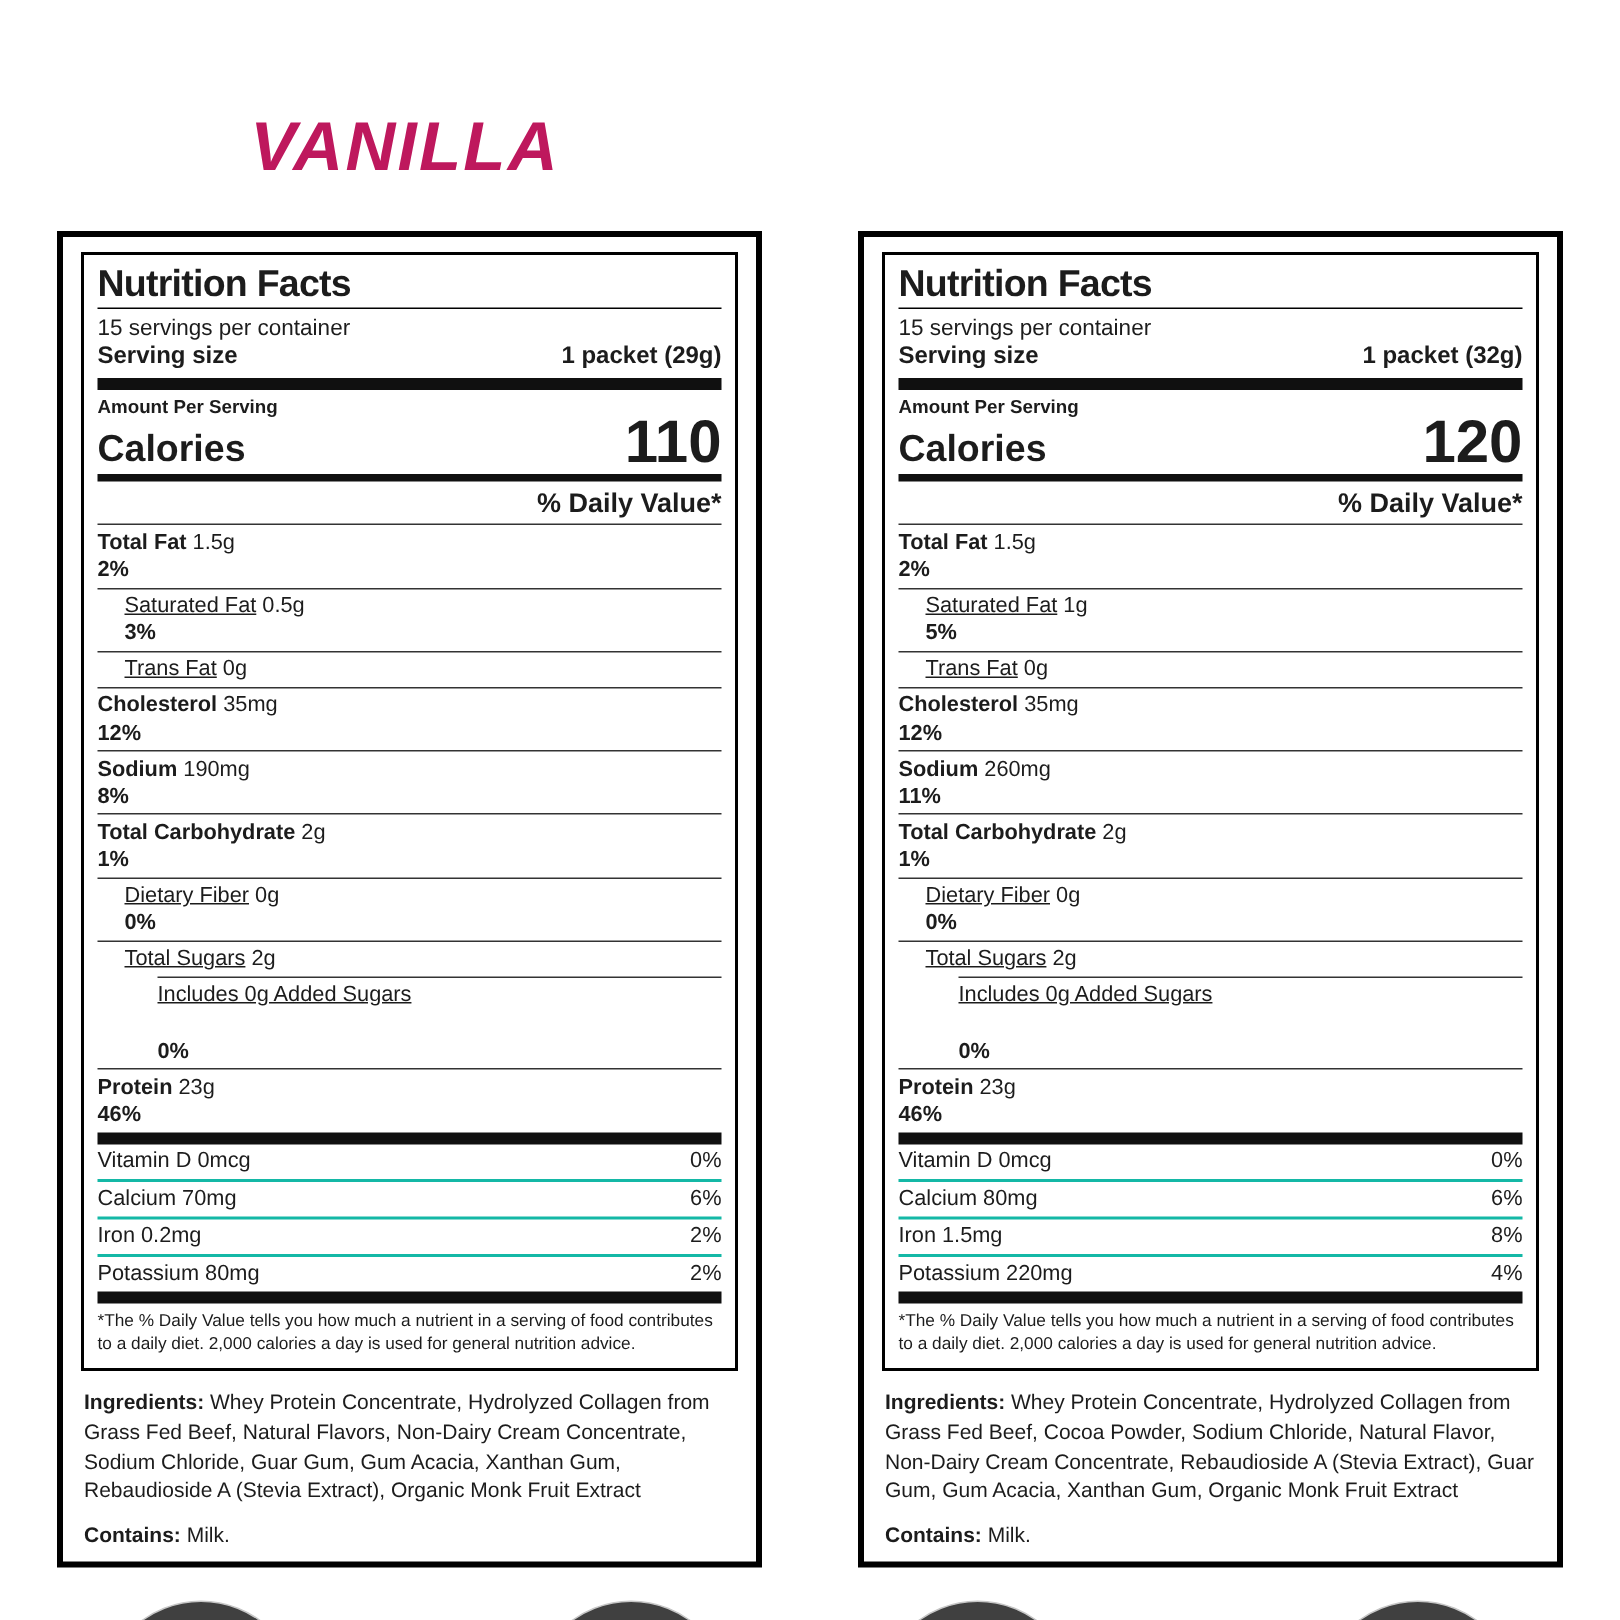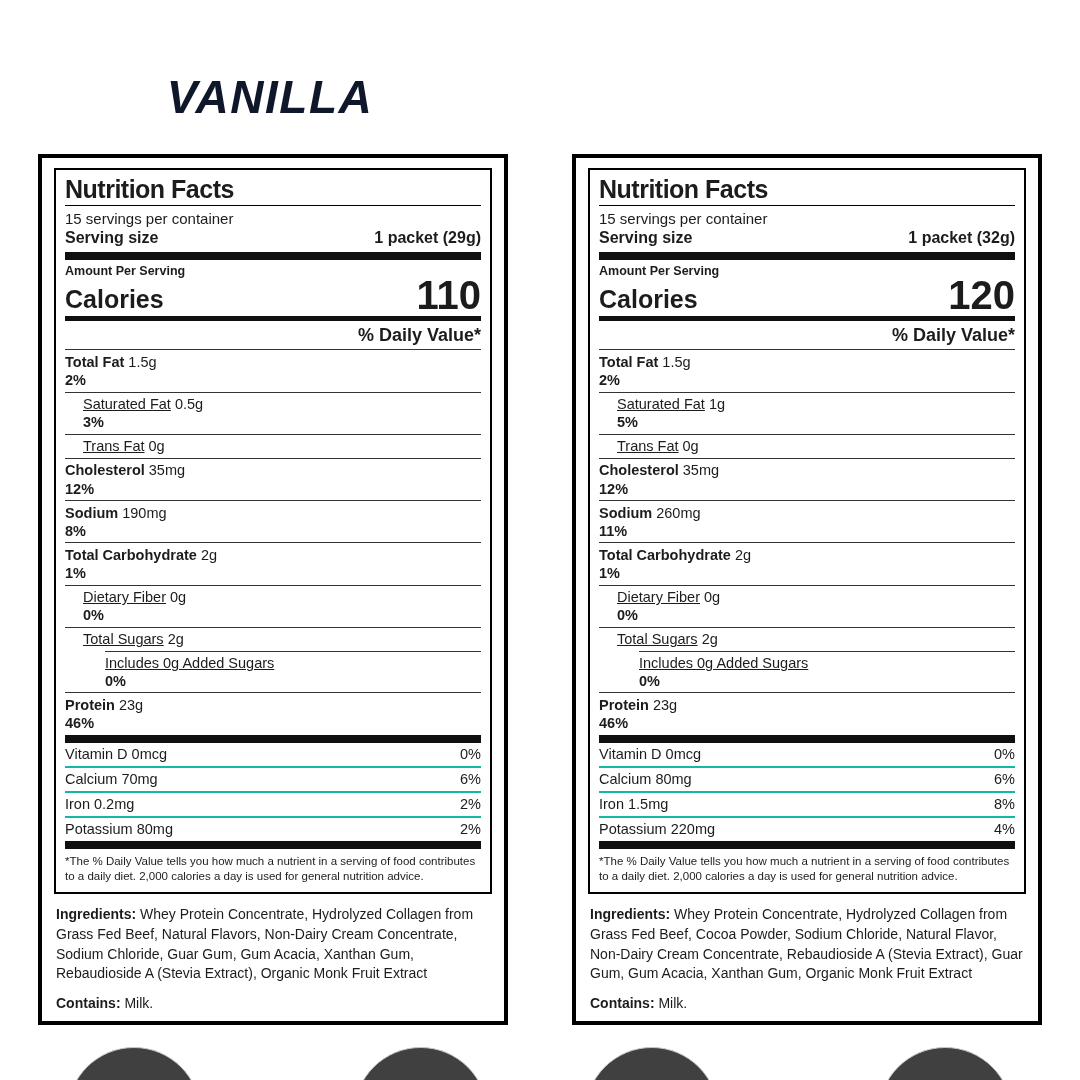--- a/index.html
+++ b/index.html
@@ -6,21 +6,21 @@
   html,body { margin:0; padding:0; }
   body {
     width:1080px; height:1080px; background:#ffffff;
     font-family:"Liberation Sans", sans-serif; color:#1c1c1c;
     overflow:hidden; position:relative;
   }
   
   .titles-row { display:flex; padding-top:74px; }
   .flavor-title {
     width:540px; text-align:center; font-size:46px; font-weight:800;
-    letter-spacing:1.5px; color:#0f172a; line-height:1;
+    letter-spacing:1.5px; color:#be185d; line-height:1;
   }
   .flavor-title.italic { font-style:italic; }
 
   
   .labels-row { display:flex; justify-content:space-between; padding:0 38px; margin-top:34px; align-items:flex-start; }
   .nf-outer { width:470px; border:4px solid #000; background:#fff; padding:10px 12px 8px; }
   .nf-inner { border:2px solid #000; padding:6px 9px 8px; }
   .nf-title { font-size:25px; font-weight:800; letter-spacing:-0.5px; line-height:1.05; border-bottom:1.5px solid #000; padding-bottom:3px; }
   .nf-servings { font-size:15px; margin-top:4px; line-height:1.2; }
   .nf-serving-row { display:flex; justify-content:space-between; font-weight:700; font-size:16px; margin:1px 0 5px; }
@@ -34,21 +34,21 @@
   .nf-dv-header { text-align:right; font-weight:700; font-size:18px; padding:4px 0 3px; }
   .nrow, .vrow { display:flex; justify-content:space-between; font-size:14.5px; padding:2.5px 0; line-height:1.25; }
   .nrow { border-top:1px solid #333;flex-direction:column; }
   .vrow + .vrow { border-top:2px solid #14b8a6; }
   .nrow .nm { font-weight:700; }
   .nrow.sub .nm { font-weight:400;text-decoration:underline; }
   .nrow-dv { font-weight:700; white-space:nowrap; }
   .vrow-dv { font-weight:400; white-space:nowrap; }
   .nrow.ind1 { padding-left:18px; }
   .nrow.ind2 { padding-left:40px; }
-  .nrow.rule-ind { border-top:none; position:relative; }
+  .nrow.rule-ind { border-top:none; position:relative;gap:20px; }
   .nrow.rule-ind::before { content:""; position:absolute; left:40px; right:0; top:0; height:1px; background:#333; }
   .nf-footnote { font-size:11.5px; line-height:1.32; padding-top:5px; }
   .nf-ingredients { font-size:14px; line-height:1.4; margin:11px 2px 0; }
   .nf-contains { font-size:14px; margin:11px 2px 2px; }
 
   
   .badges-row { position:relative; height:250px; margin-top:22px; }
   .badge { position:absolute; top:0; transform:translateX(-50%); display:flex; flex-direction:column; align-items:center; }
   .badge:nth-child(1) { left:134px; }
   .badge:nth-child(2) { left:421px; }

